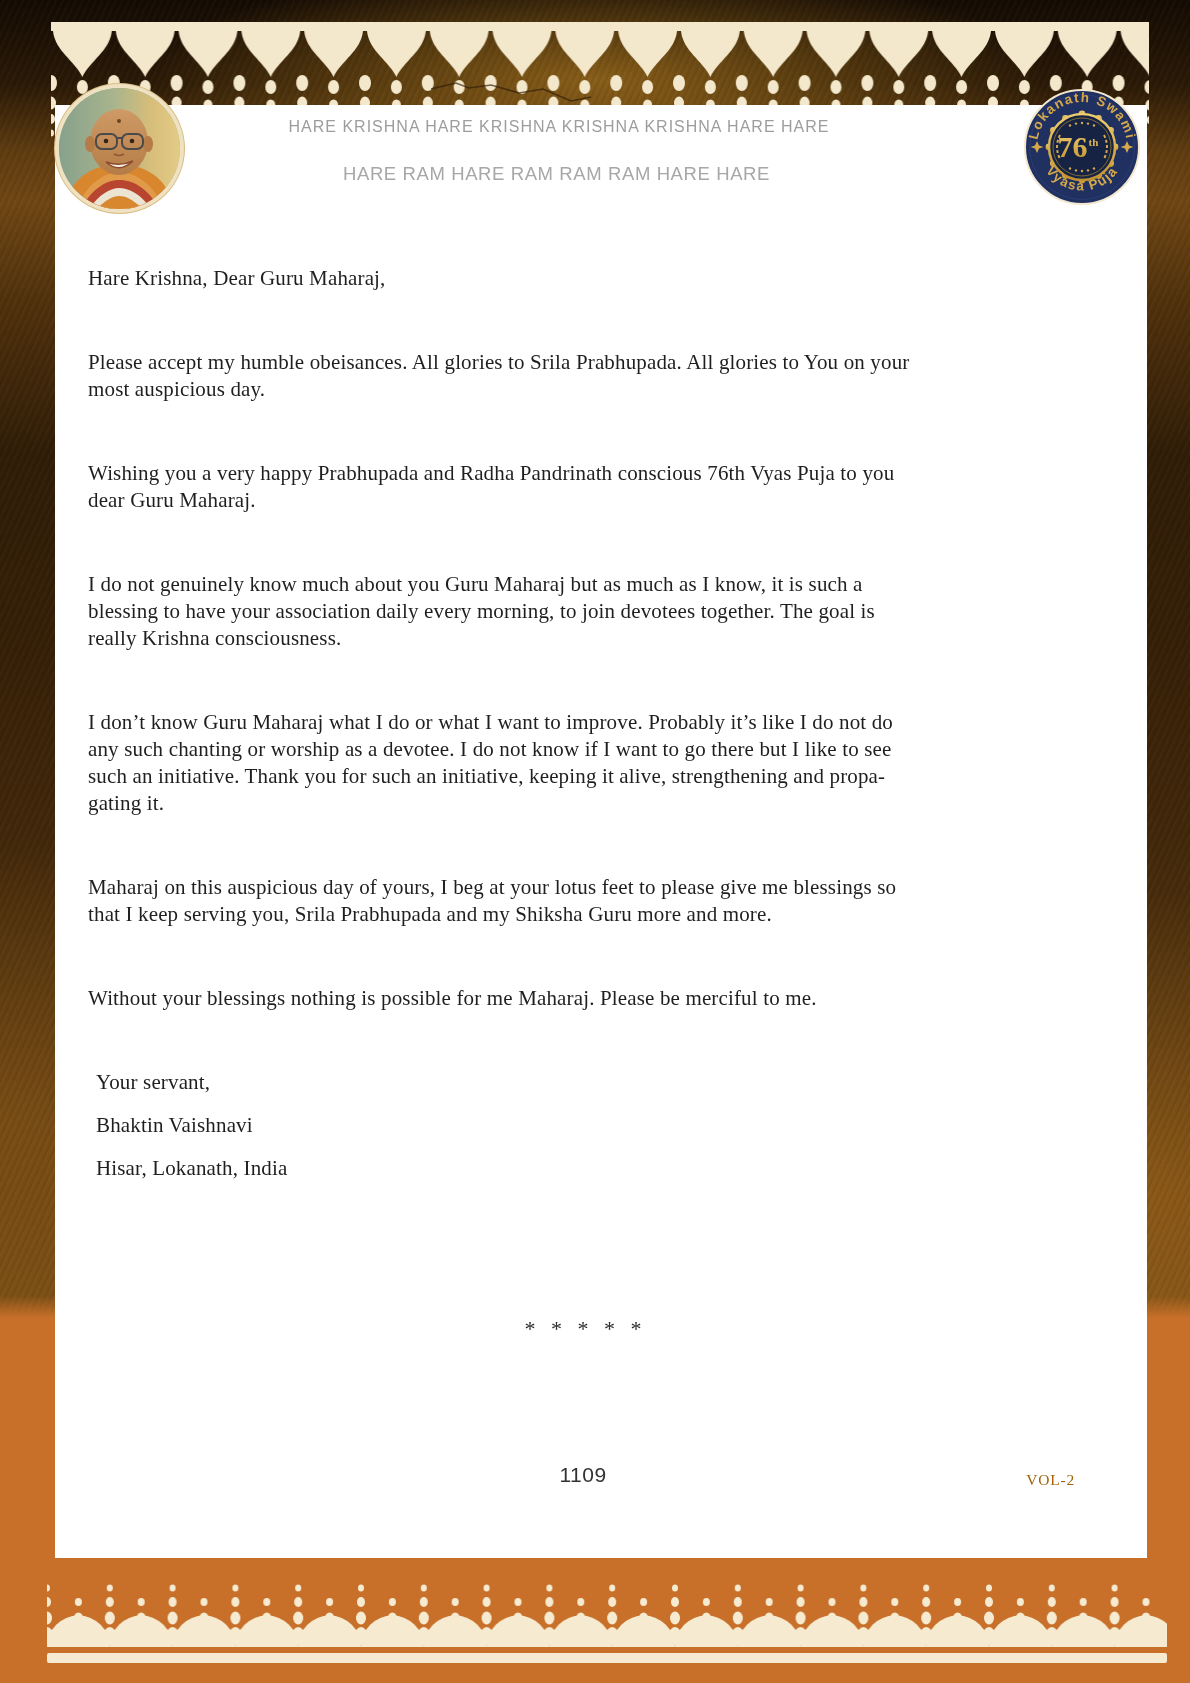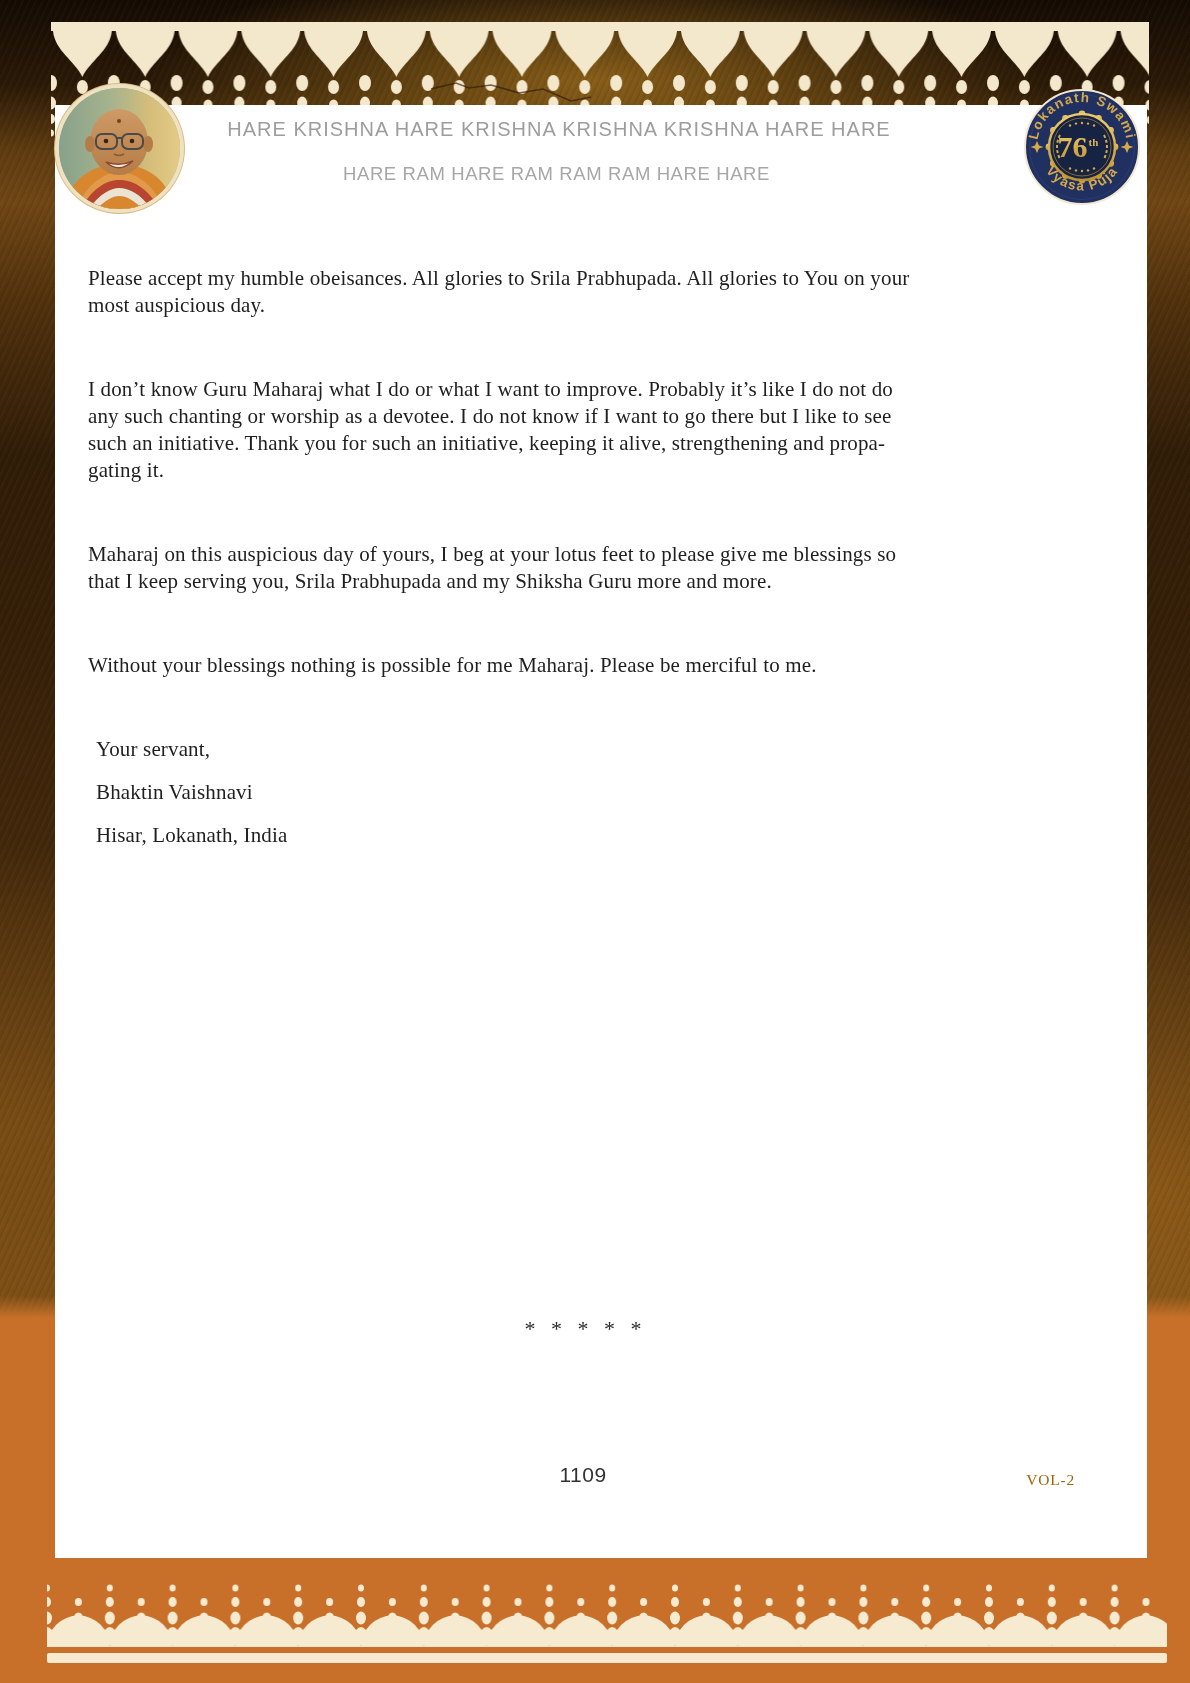--- a/index.html
+++ b/index.html
@@ -29,21 +29,21 @@
   .top-bar{position:absolute;left:51px;top:22px;width:1098px;height:9px;background:#f4e8cc;}
   .top-valance{position:absolute;left:51px;top:31px;}
   .bottom-valance{position:absolute;left:47px;top:1552px;}
   .bottom-bar{position:absolute;left:47px;top:1653px;width:1120px;height:10px;background:#f6ebd1;border-radius:2px;}
   
   .page{
     position:absolute;left:55px;top:105px;width:1092px;height:1453px;
     background:#ffffff;
   }
   .mantra1{position:absolute;left:55px;top:118px;width:1008px;text-align:center;
-    font-family:"Liberation Sans","DejaVu Sans",sans-serif;font-size:20px;letter-spacing:1px;color:#9d9d9d;}
+    font-family:"Liberation Sans","DejaVu Sans",sans-serif;font-size:16px;letter-spacing:1px;color:#9d9d9d;}
   .mantra2{position:absolute;left:55px;top:163px;width:1003px;text-align:center;
     font-family:"Liberation Sans","DejaVu Sans",sans-serif;font-size:18.5px;letter-spacing:.6px;color:#a7a7a7;}
   
   .letter{
     position:absolute;left:88px;top:265px;width:1045px;
     font-size:21px;line-height:27px;letter-spacing:.15px;color:#1f1f1f;
   }
   .letter p{margin:0 0 57px 0;white-space:pre-line;}
   .letter p.sig{margin:0 0 16px 8px;}
   .separator{
@@ -184,22 +184,28 @@
   </g>
   <text font-family="Liberation Sans, DejaVu Sans, sans-serif" font-size="13.5" font-weight="bold" fill="#d4a84b" letter-spacing="1.5">
     <textPath href="#arcTop" startOffset="50%" text-anchor="middle">Lokanath Swami</textPath>
   </text>
   <text font-family="Liberation Sans, DejaVu Sans, sans-serif" font-size="13.5" font-weight="bold" fill="#d4a84b" letter-spacing="1.5">
     <textPath href="#arcBot" startOffset="50%" text-anchor="middle">Vyasa Puja</textPath>
   </text>
 </svg>
 
 <div class="letter">
+  <p>Hare Krishna, Dear Guru Maharaj,</p>
   <p>Please accept my humble obeisances. All glories to Srila Prabhupada. All glories to You on your
 most auspicious day.</p>
+  <p>Wishing you a very happy Prabhupada and Radha Pandrinath conscious 76th Vyas Puja to you
+dear Guru Maharaj.</p>
+  <p>I do not genuinely know much about you Guru Maharaj but as much as I know, it is such a
+blessing to have your association daily every morning, to join devotees together. The goal is
+really Krishna consciousness.</p>
   <p>I don’t know Guru Maharaj what I do or what I want to improve. Probably it’s like I do not do
 any such chanting or worship as a devotee. I do not know if I want to go there but I like to see
 such an initiative. Thank you for such an initiative, keeping it alive, strengthening and propa-
 gating it.</p>
   <p>Maharaj on this auspicious day of yours, I beg at your lotus feet to please give me blessings so
 that I keep serving you, Srila Prabhupada and my Shiksha Guru more and more.</p>
   <p>Without your blessings nothing is possible for me Maharaj. Please be merciful to me.</p>
   <p class="sig">Your servant,</p>
   <p class="sig">Bhaktin Vaishnavi</p>
   <p class="sig">Hisar, Lokanath, India</p>

